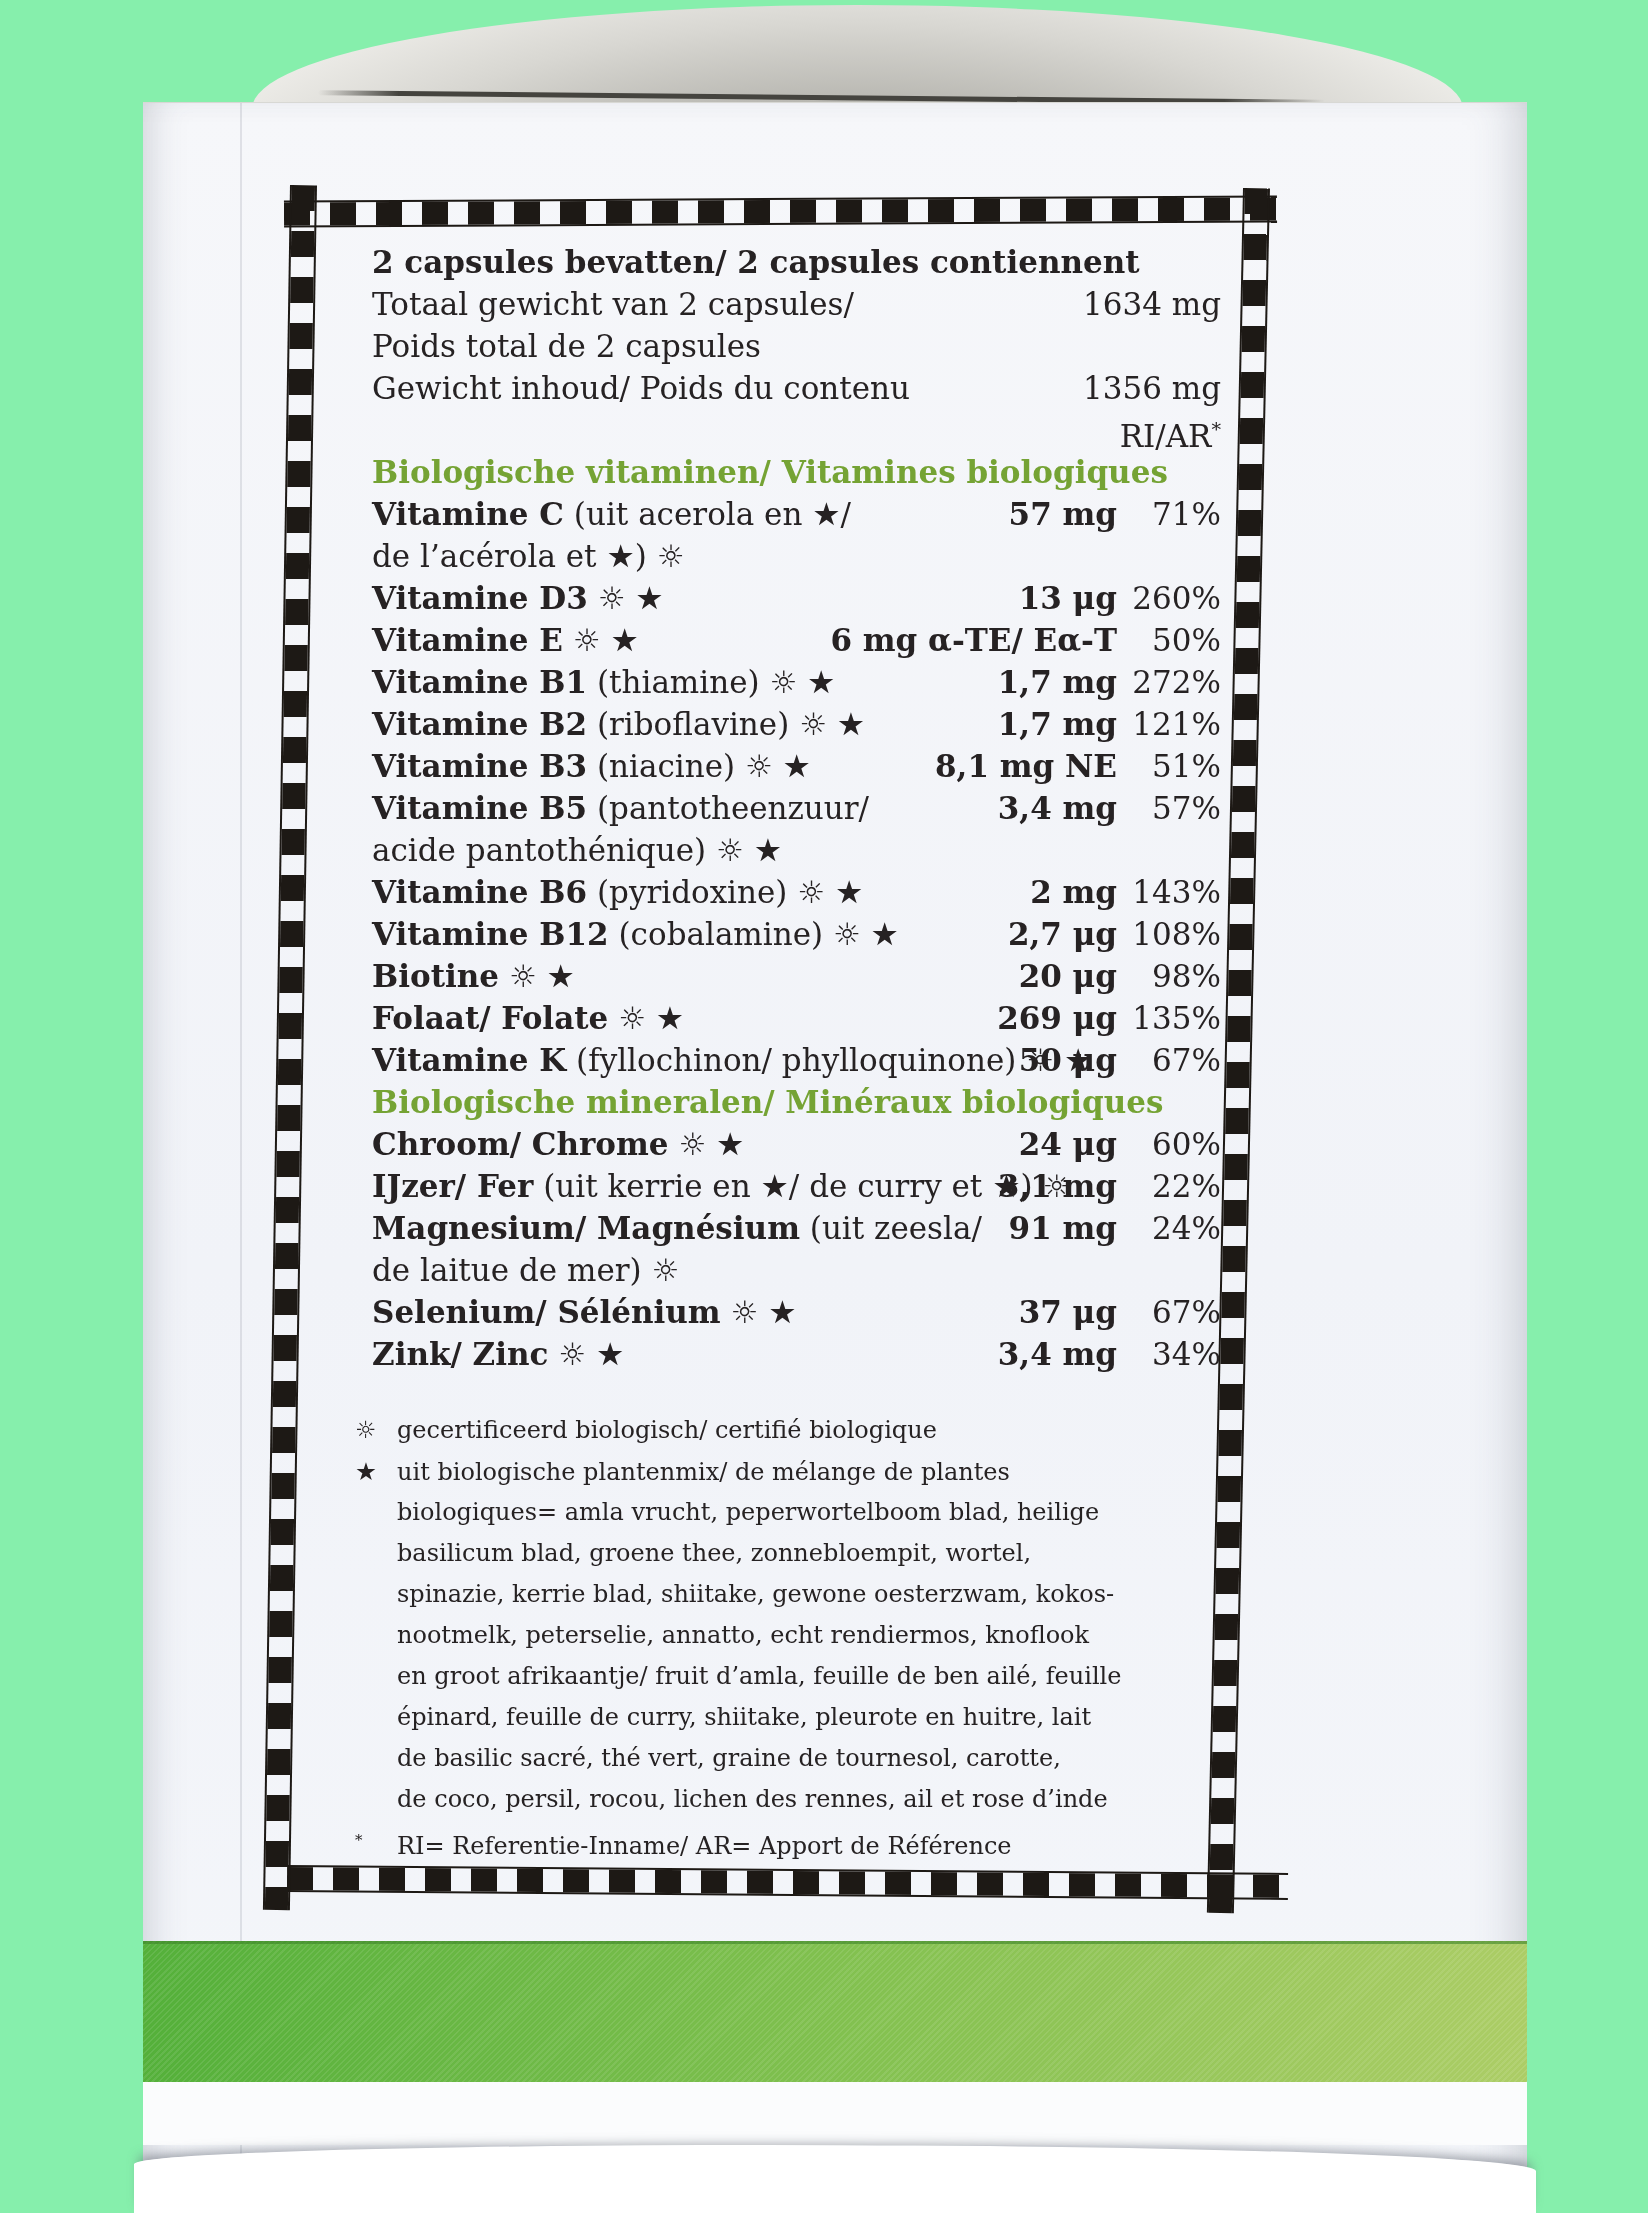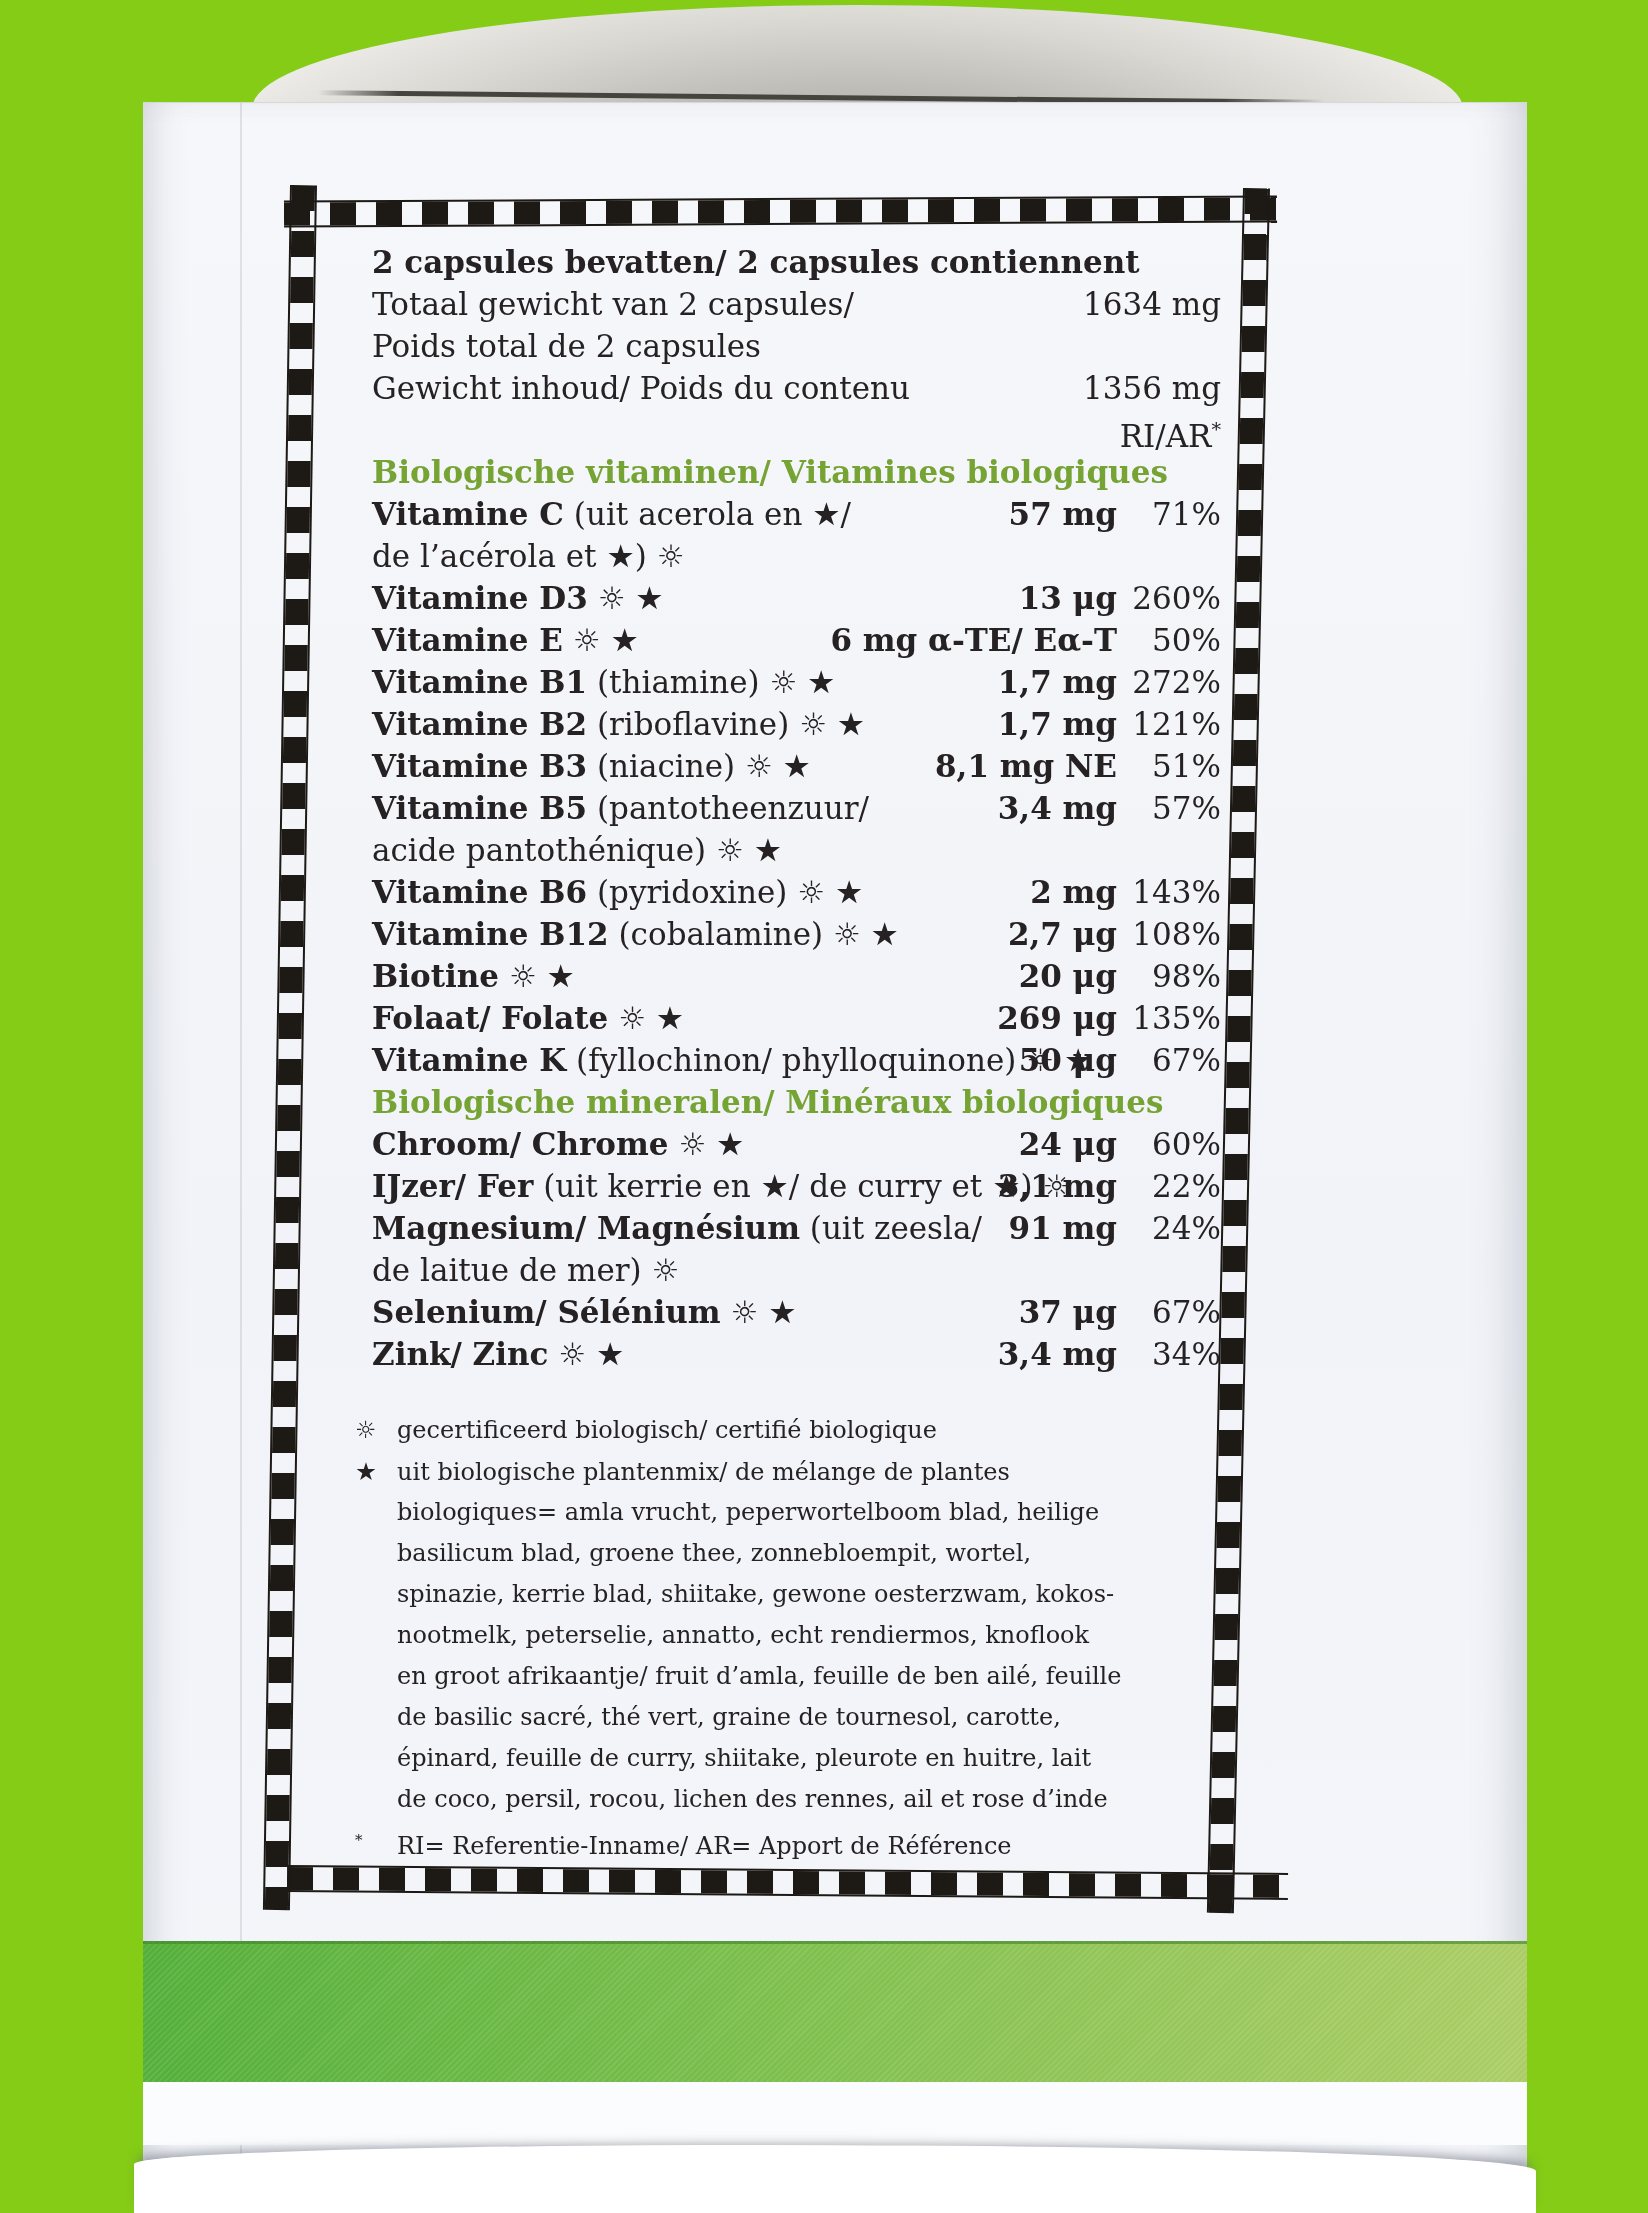--- a/index.html
+++ b/index.html
@@ -1,19 +1,19 @@
 <!DOCTYPE html>
 <html style="font-size:14px"><head>
 <meta charset="utf-8">
 <style>
   html,body{margin:0;padding:0;background:#ffffff;}
   body{width:1648px;height:2214px;position:relative;overflow:hidden;
        font-family:"DejaVu Serif", serif;color:#262223;}
 
-  .photo{position:absolute;inset:0;background:#84cc16;}
+  .photo{position:absolute;inset:0;background:#86efac;}
 
   
   .lid{position:absolute;left:252px;top:5.2px;width:1211px;height:208px;border-radius:50%;
        background:radial-gradient(60% 130% at 50% 105%, #92918a 0%, #b5b4ae 42%, #d8d7d2 74%, #efeeea 100%);}
   .lid-seam{position:absolute;left:318px;top:95px;width:1007px;height:5.2px;border-radius:3.5px;
        background:linear-gradient(90deg, rgba(69,68,63,0) 0%, #45443f 8%, #45443f 90%, rgba(69,68,63,0) 100%);
        transform:rotate(0.55deg);}
 
   
   .face{position:absolute;left:143px;top:102px;width:1384px;height:2112px;
@@ -117,22 +117,22 @@
     </div>
 
     <div class="legend" id="legend">
         <div class="lline"><span class="lsym"><span class="sun">☼</span></span><span>gecertificeerd biologisch/ certifié biologique</span></div>
         <div class="lline"><span class="lsym"><span class="star">★</span></span><span>uit biologische plantenmix/ de mélange de plantes</span></div>
         <div class="lline lcont">biologiques= amla vrucht, peperwortelboom blad, heilige</div>
         <div class="lline lcont">basilicum blad, groene thee, zonnebloempit, wortel,</div>
         <div class="lline lcont">spinazie, kerrie blad, shiitake, gewone oesterzwam, kokos-</div>
         <div class="lline lcont">nootmelk, peterselie, annatto, echt rendiermos, knoflook</div>
         <div class="lline lcont">en groot afrikaantje/ fruit d’amla, feuille de ben ailé, feuille</div>
+        <div class="lline lcont">épinard, feuille de curry, shiitake, pleurote en huitre, lait</div>
         <div class="lline lcont">de basilic sacré, thé vert, graine de tournesol, carotte,</div>
-        <div class="lline lcont">épinard, feuille de curry, shiitake, pleurote en huitre, lait</div>
         <div class="lline lcont">de coco, persil, rocou, lichen des rennes, ail et rose d’inde</div>
         <div class="lline"><span class="lsym"><sup>*</sup></span><span>RI= Referentie-Inname/ AR= Apport de Référence</span></div>
       </div>
 
     <div class="band"></div>
     <div class="below-band"></div>
     <div class="bottom-white"></div>
   </div>
 </div>
 

